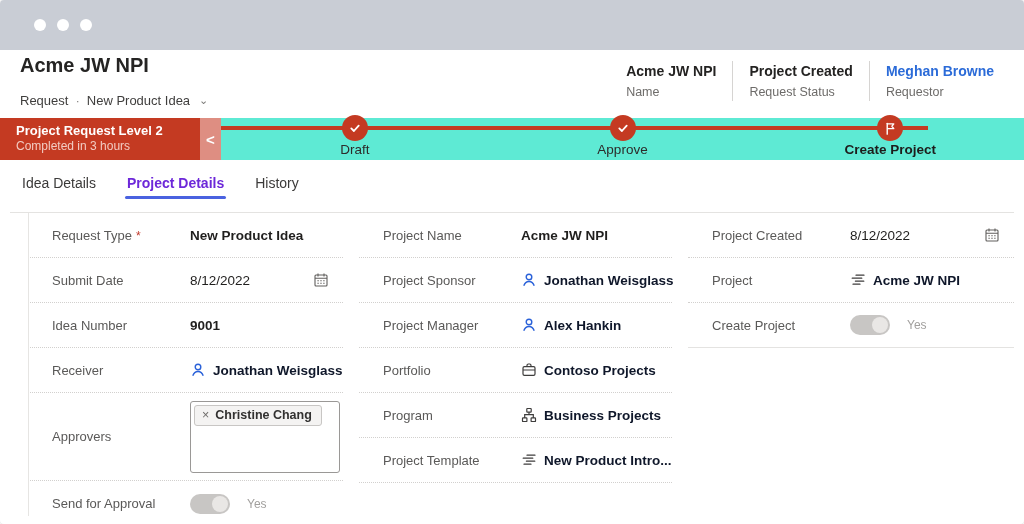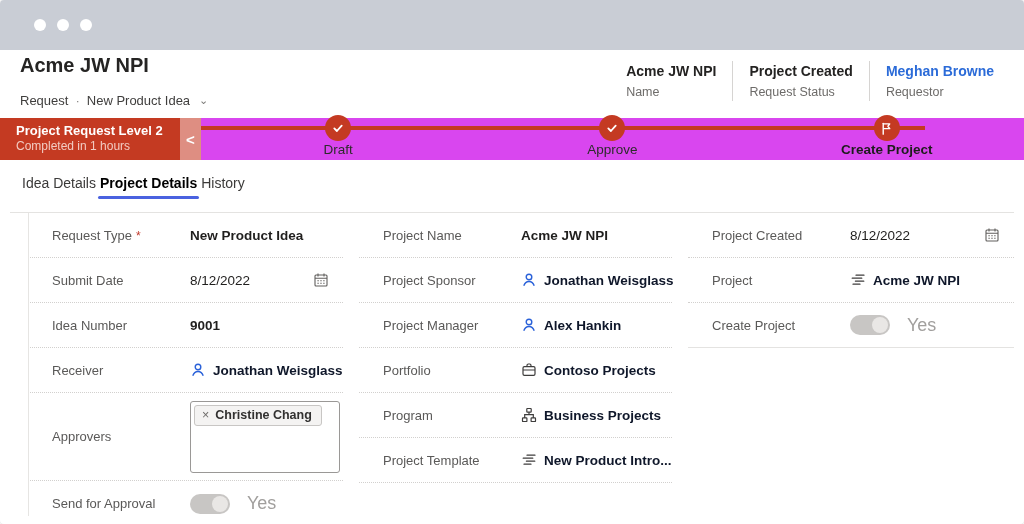--- a/index.html
+++ b/index.html
@@ -19,38 +19,38 @@
   .caret { color:#7a7977; font-size:11px; margin-left:2px; }
   .summary { display:flex; align-items:center; }
   .summary-item { padding:2px 16px; border-left:1px solid #d6d4d2; }
   .summary-item:first-child { border-left:none; }
   .summary-value { font-size:14px; font-weight:700; color:#242322; white-space:nowrap; }
   .summary-value.link { color:#2b6bd8; }
   .summary-label { font-size:12.5px; color:#6d6b69; margin-top:6px; }
 
   
   .bpf { margin-top:6px; height:42px; display:flex; }
-  .bpf-banner { width:180px; background:#c43a22; color:#fff; padding:5px 0 0 16px; }
+  .bpf-banner { width:200px; background:#c43a22; color:#fff; padding:5px 0 0 16px; }
   .bpf-banner-title { font-size:13px; font-weight:700; }
   .bpf-banner-sub { font-size:12px; color:#f2cbc2; margin-top:1px; }
   .bpf-collapse { width:21px; background:#de8e82; color:#fff; display:flex; align-items:center;
                   justify-content:center; font-size:15px; font-weight:600; cursor:pointer; }
-  .bpf-track { flex:1; background:#d946ef; position:relative; }
+  .bpf-track { flex:1; background:#5eead4; position:relative; }
   .bpf-line { position:absolute; left:0; right:12%; top:8px; height:4px; background:#c43a22; }
   .stages { display:flex; height:100%; }
   .stage { flex:1; position:relative; display:flex; flex-direction:column; align-items:center; cursor:pointer; }
   .stage-circle { position:absolute; top:-3px; width:26px; height:26px; border-radius:50%;
                   background:#c43a22; display:flex; align-items:center; justify-content:center; }
   .stage-label { margin-top:24px; font-size:13.5px; color:#2d2c2b; white-space:nowrap; }
   .stage.active .stage-label { font-weight:700; color:#1d1c1b; }
 
   
-  .tabs { display:flex; padding-left:20px; height:52px; align-items:center; }
+  .tabs { display:flex; gap:27px; padding-left:20px; height:52px; align-items:center; }
   .tab { font-size:14px; color:#3b3a39; position:relative; padding:4px 2px 10px; cursor:pointer; }
-  .tab.active { font-weight:700; color:#000000; }
+  .tab.active { font-weight:700; color:#6d28d9; }
   .tab.active::after { content:""; position:absolute; left:0; right:0; bottom:2px; height:3px;
                        border-radius:2px; background:#4a62e0; }
 
   
   .form { margin:0 10px; border-top:1px solid #e4e3e1; height:312px; position:relative; }
   .form::before { content:""; position:absolute; left:18px; top:0; bottom:8px; width:1px; background:#e6e5e3; }
   .grid { display:grid; grid-template-columns:315px 313px 1fr; column-gap:16px; padding-left:18px; }
   .row { display:flex; align-items:center; min-height:45px; border-bottom:1px dotted #d2d0ce; padding:0 14px 0 8px; }
   .row.tall { min-height:88px; }
   .row.no-border { border-bottom:none; }
@@ -69,21 +69,21 @@
 
   .tagbox { width:150px; height:72px; border:1px solid #9a9896; border-radius:3px; padding:3px;
             background:#fff; align-self:center; }
   .tag { display:inline-flex; align-items:center; gap:6px; background:#f4f3f2; border:1px solid #c8c6c4;
          border-radius:3px; padding:2px 9px 3px 7px; font-size:12.5px; font-weight:700; color:#323130; }
   .tag-x { color:#6f6d6b; font-weight:400; font-size:12.5px; cursor:pointer; }
 
   .toggle { width:40px; height:20px; border-radius:10px; background:#c8c6c4; position:relative;
             cursor:pointer; flex:0 0 auto; }
   .knob { position:absolute; right:2px; top:2px; width:16px; height:16px; border-radius:50%; background:#e9e7e5; }
-  .toggle-label { color:#a19f9d; font-size:18px; margin-left:10px; }
+  .toggle-label { color:#a19f9d; font-size:12px; margin-left:10px; }
 </style>
 </head>
 <body>
 
 <div class="frame">
 
   <div class="titlebar">
     <span class="dot"></span>
     <span class="dot"></span>
     <span class="dot"></span>
@@ -111,21 +111,21 @@
       <div class="summary-item">
         <div class="summary-value link">Meghan Browne</div>
         <div class="summary-label">Requestor</div>
       </div>
     </div>
   </div>
 
   <div class="bpf">
     <div class="bpf-banner">
       <div class="bpf-banner-title">Project Request Level 2</div>
-      <div class="bpf-banner-sub">Completed in 1 hours</div>
+      <div class="bpf-banner-sub">Completed in 3 hours</div>
     </div>
     <div class="bpf-collapse">
       <span>&lt;</span>
     </div>
     <div class="bpf-track">
       <div class="bpf-line"></div>
       <div class="stages">
         <div class="stage done">
           <span class="stage-circle">
             <svg width="16" height="16" viewBox="0 0 16 16">

